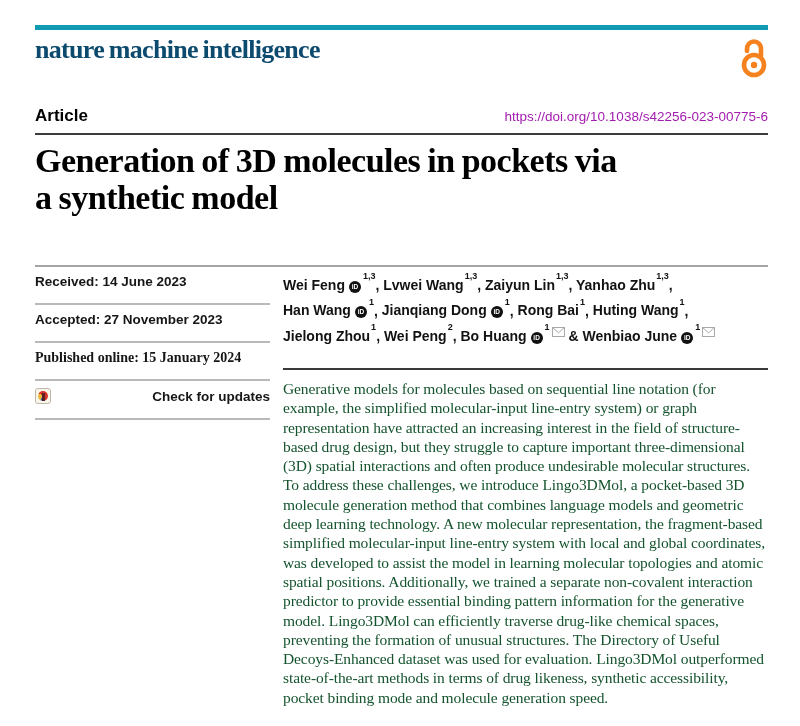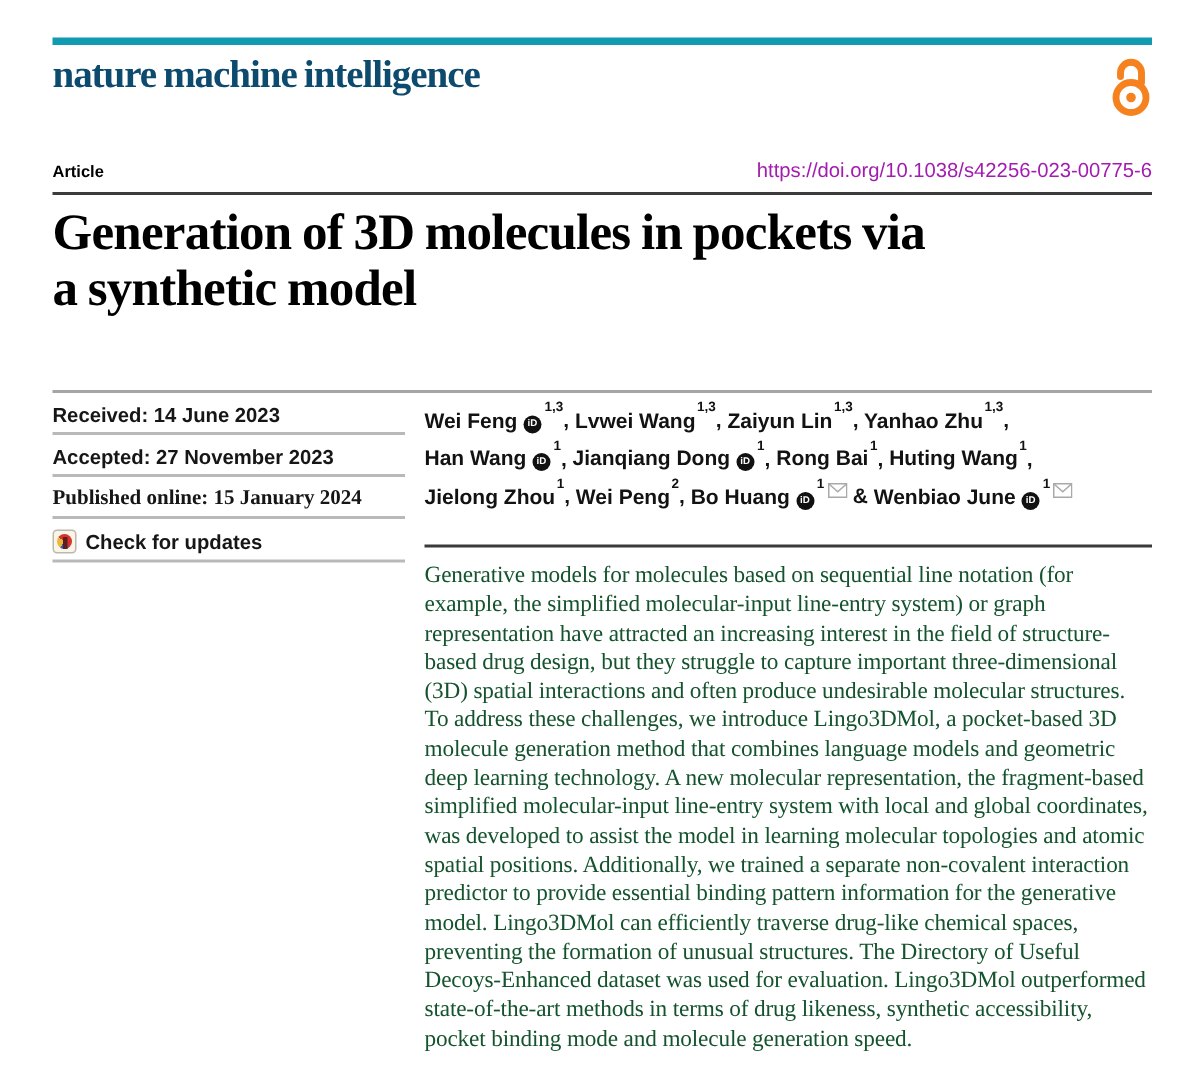--- a/index.html
+++ b/index.html
@@ -25,21 +25,21 @@
     word-spacing: -1px;
     color: #0c4a6e;
   }
   .oa-icon { position: absolute; right: 0; top: 2px; }
 
   
   .article-row {
     margin-top: 40px;
     display: flex; justify-content: space-between; align-items: baseline;
   }
-  .article-label { font-weight: 700; font-size: 11px; color: #000; }
+  .article-label { font-weight: 700; font-size: 17px; color: #000; }
   .doi-link {
     font-weight: 400; font-size: 13.5px;
     color: #a21caf; text-decoration: none;
   }
   .rule-dark { margin-top: 7px; height: 2px; background: #3c3c3c; }
 
   
   .title {
     margin: 7px 0 0 0;
     font-family: "Liberation Serif", serif;
@@ -53,27 +53,27 @@
   .t-line { display: block; }
 
   
   .columns {
     margin-top: 49px;
     border-top: 2px solid #a5a5a5;
     display: flex; gap: 13px;
   }
   .meta-col { width: 235px; flex: none; }
   .meta-row {
-    padding: 7px 0 4px 0;
+    padding: 7px 0 14px 0;
     border-bottom: 2px solid #b9b9b9;
     font-size: 13.5px; line-height: 15px;
   }
   .bold-row { font-weight: 700; }
   .serif-row { font-family: "Liberation Serif", serif; font-weight: 700; font-size: 14px; }
-  .check-row { display: flex; align-items: center; gap: 6px; font-weight: 700; cursor: pointer; }
+  .check-row { display: flex; align-items: center; gap: 6px; font-weight: 700; cursor: pointer; justify-content: space-between; }
 
   .crossmark {
     position: relative; display: inline-block;
     width: 16px; height: 16px;
     border: 1px solid #bdb8ab; border-radius: 3px;
     background: #faf5e9; box-sizing: border-box;
   }
   .cm-circle {
     position: absolute; left: 2px; top: 2px;
     width: 10px; height: 10px; border-radius: 50%;

